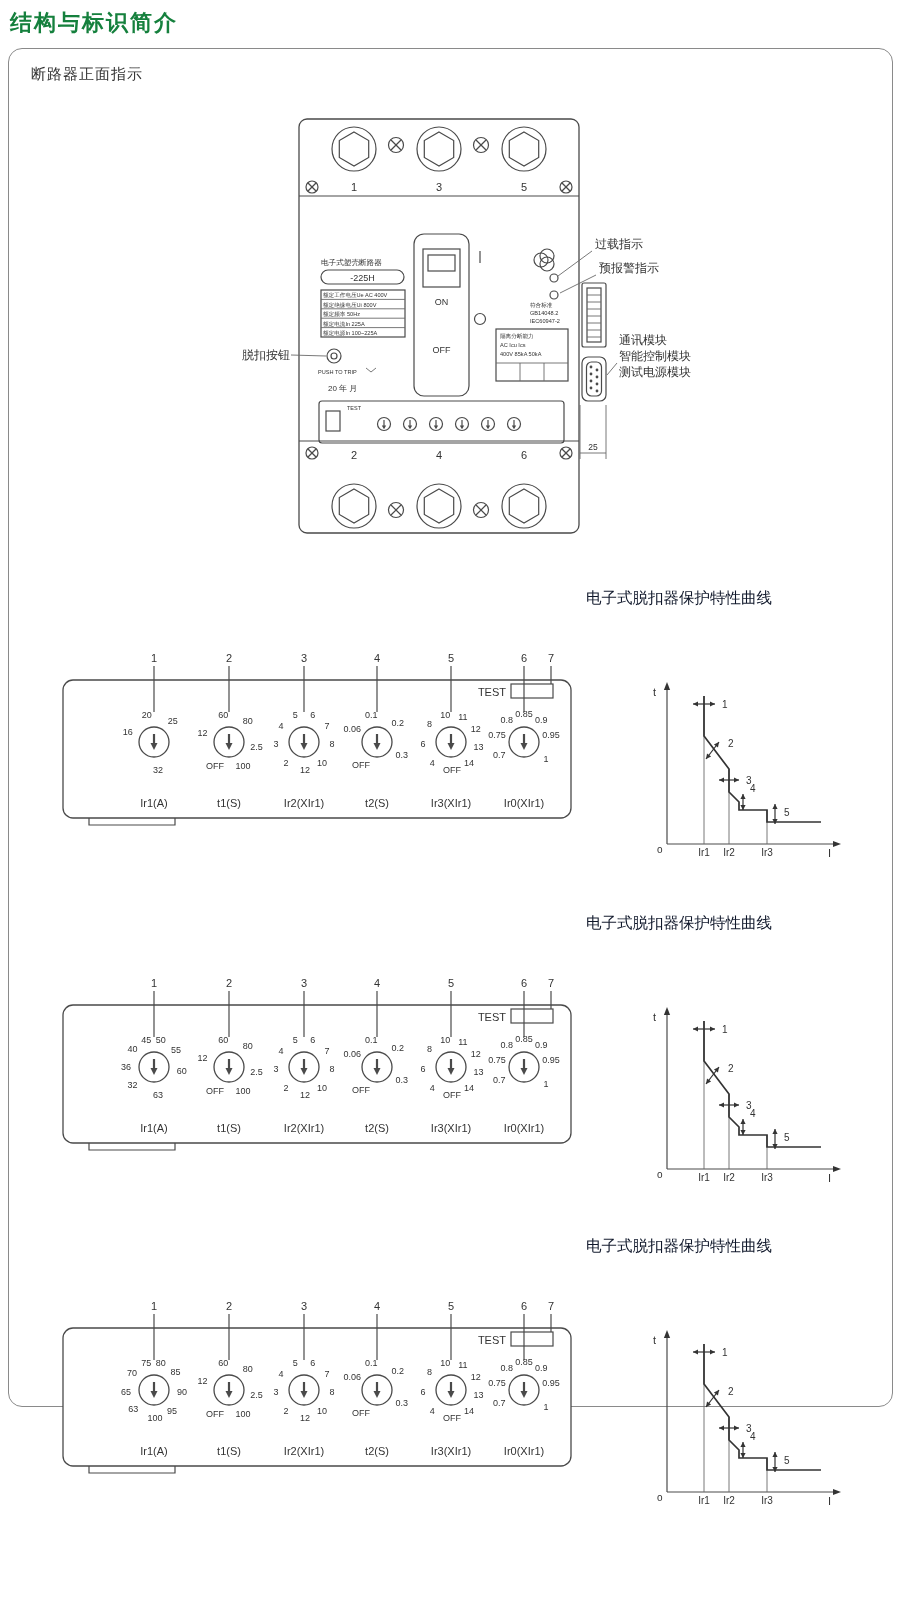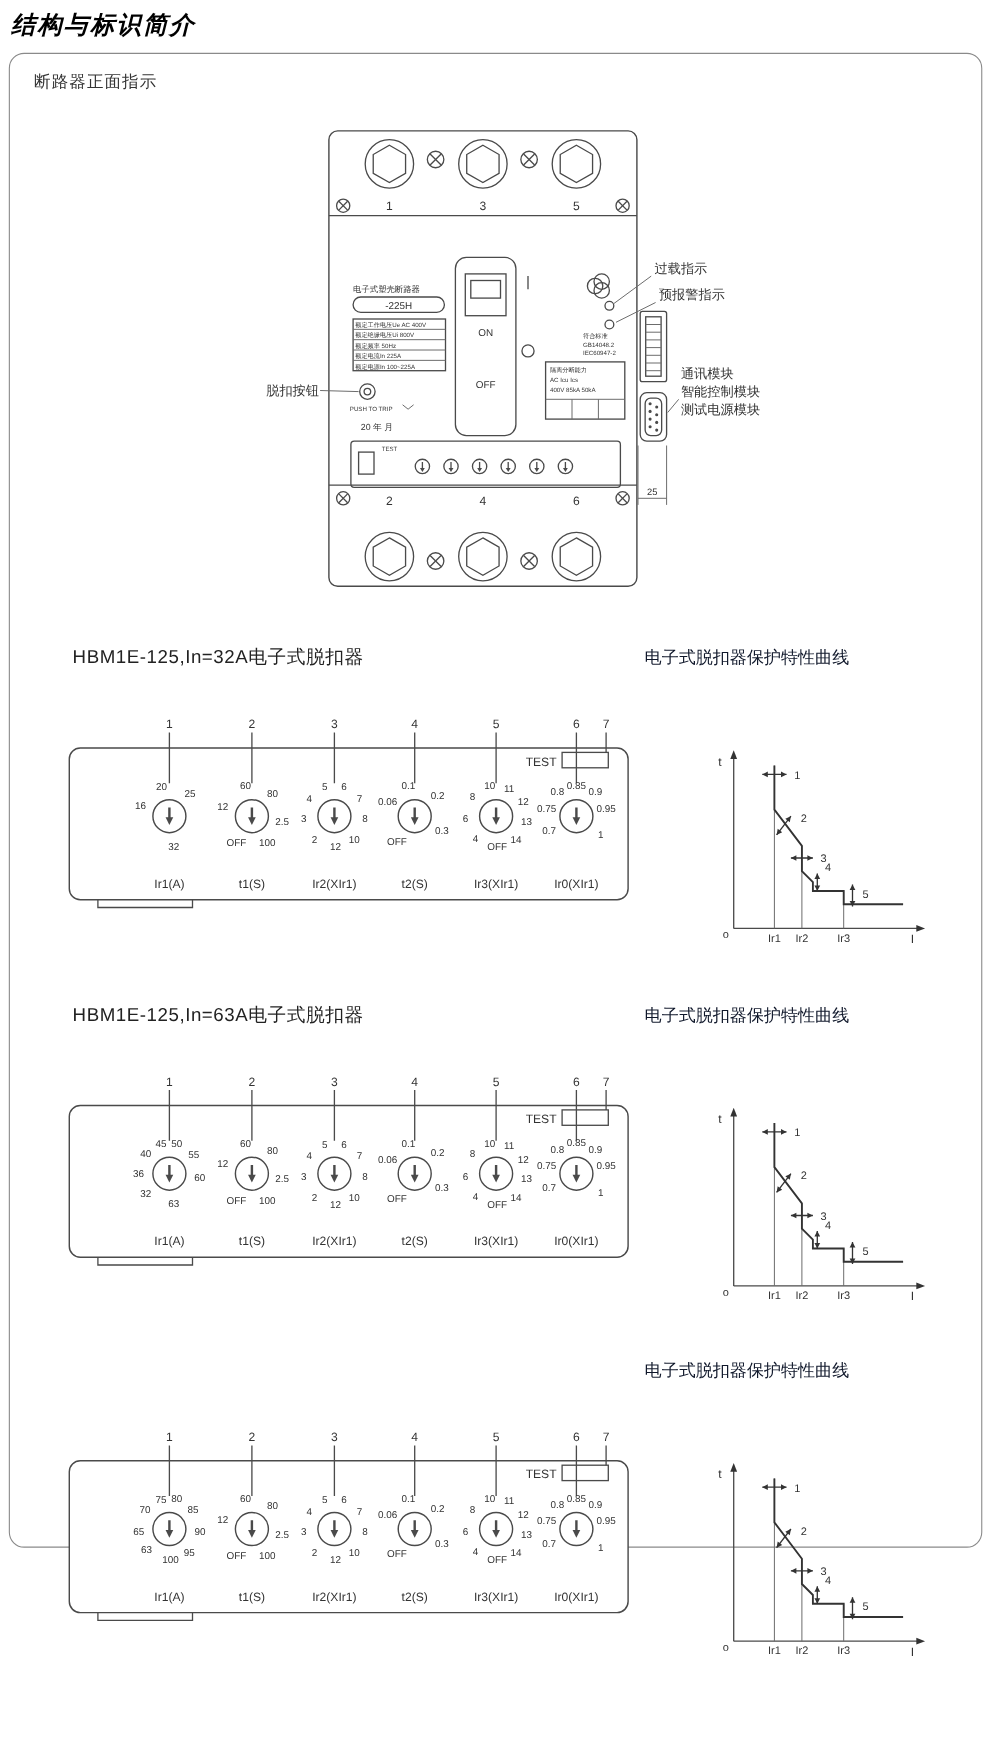--- a/index.html
+++ b/index.html
@@ -18,21 +18,21 @@
   .curve-holder{position:absolute;left:620px;top:88px;width:215px;height:190px}
   svg text{fill:#333;font-family:"Liberation Sans","DejaVu Sans",sans-serif}
   .ln{stroke:#4a4a4a;stroke-width:1.2;fill:none}
   .outline{stroke:#4a4a4a;stroke-width:1.3;fill:#fff}
   .thin{stroke:#6a6a6a;stroke-width:0.9;fill:none}
   .bold{stroke:#333;stroke-width:1.7;fill:none}
 </style>
 </head>
 <body>
 
-<h1 class="page-title" style="color: #000000; font-style: italic;">结构与标识简介</h1>
+<h1 class="page-title" style="color: #15803d;">结构与标识简介</h1>
 
 <div class="frame">
 
   <div class="front-title">断路器正面指示</div>
 
   <div class="breaker-wrap">
     <svg viewBox="0 0 470 470" width="470" height="470">
       <defs>
         <g id="bolt">
           <circle r="22" class="ln"></circle>
@@ -192,21 +192,20 @@
         <text x="385" y="259" font-size="12">智能控制模块</text>
         <text x="385" y="275" font-size="12">测试电源模块</text>
         <line x1="383" y1="262" x2="373" y2="274" class="thin"></line>
         <text x="8" y="258" font-size="12">脱扣按钮</text>
         <line x1="57" y1="254" x2="92" y2="255" class="thin"></line>
       </g>
     </svg>
   </div>
 
   <section class="panel-sec" style="top:537px">
-    <div class="sec-title">HBM1E-125,In=32A电子式脱扣器</div>
     <div class="curve-title">电子式脱扣器保护特性曲线</div>
     <div class="panel-holder"><svg viewBox="0 0 520 205" width="520" height="205">
           <path class="outline" d="M14,30 H502 A10 10 0 0 1 512 40 V158 A10 10 0 0 1 502 168 H14 A10 10 0 0 1 4 158 V40 A10 10 0 0 1 14 30 Z"></path>
           <path class="ln" d="M30,168 v7 h86 v-7"></path>
           <text x="95" y="12" text-anchor="middle" font-size="11">1</text>
           <line x1="95" y1="16" x2="95" y2="62" class="ln"></line>
           <text x="170" y="12" text-anchor="middle" font-size="11">2</text>
           <line x1="170" y1="16" x2="170" y2="62" class="ln"></line>
           <text x="245" y="12" text-anchor="middle" font-size="11">3</text>
           <line x1="245" y1="16" x2="245" y2="62" class="ln"></line>
@@ -317,21 +316,20 @@
           <text x="24" y="22" font-size="11">t</text>
           <text x="28" y="179" font-size="10">o</text>
           <text x="199" y="183" font-size="11">I</text>
           <text x="75" y="182" font-size="10" text-anchor="middle">Ir1</text>
           <text x="100" y="182" font-size="10" text-anchor="middle">Ir2</text>
           <text x="138" y="182" font-size="10" text-anchor="middle">Ir3</text>
         </svg></div>
   </section>
 
   <section class="panel-sec" style="top:862px">
-    <div class="sec-title">HBM1E-125,In=63A电子式脱扣器</div>
     <div class="curve-title">电子式脱扣器保护特性曲线</div>
     <div class="panel-holder"><svg viewBox="0 0 520 205" width="520" height="205">
           <path class="outline" d="M14,30 H502 A10 10 0 0 1 512 40 V158 A10 10 0 0 1 502 168 H14 A10 10 0 0 1 4 158 V40 A10 10 0 0 1 14 30 Z"></path>
           <path class="ln" d="M30,168 v7 h86 v-7"></path>
           <text x="95" y="12" text-anchor="middle" font-size="11">1</text>
           <line x1="95" y1="16" x2="95" y2="62" class="ln"></line>
           <text x="170" y="12" text-anchor="middle" font-size="11">2</text>
           <line x1="170" y1="16" x2="170" y2="62" class="ln"></line>
           <text x="245" y="12" text-anchor="middle" font-size="11">3</text>
           <line x1="245" y1="16" x2="245" y2="62" class="ln"></line>

